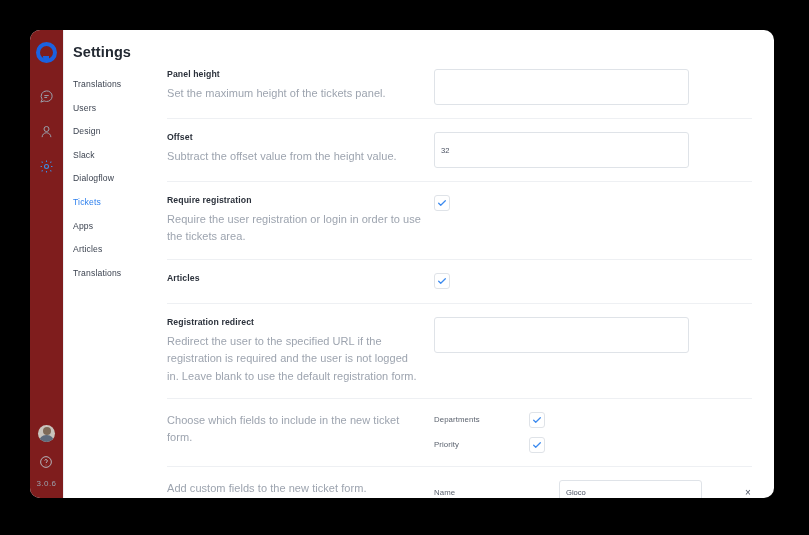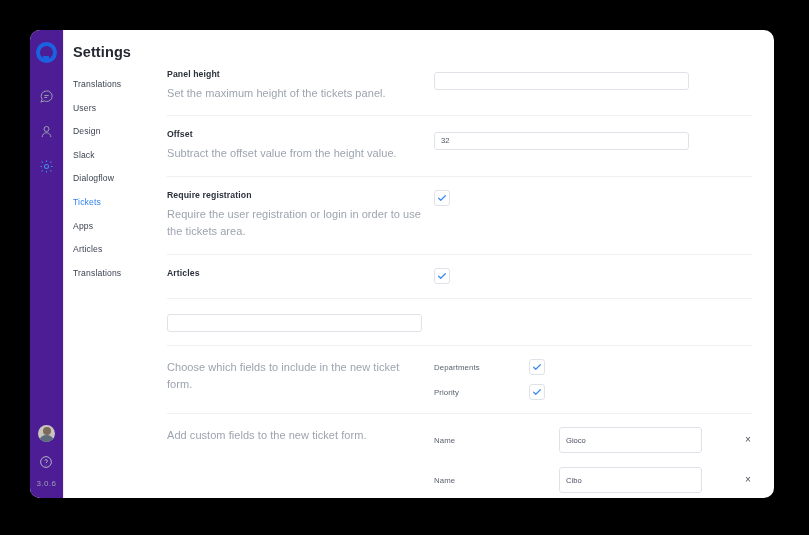--- a/index.html
+++ b/index.html
@@ -22,21 +22,21 @@
     border-radius: 10px;
     box-shadow: 0 10px 34px rgba(0,0,0,0.28);
     overflow: hidden;
     display: flex;
   }
 
   
   .icon-rail {
     width: 34px;
     flex: 0 0 34px;
-    background: #4c1d95;
+    background: #7f1d1d;
     border-right: 1px solid #eceef1;
     display: flex;
     flex-direction: column;
     align-items: center;
     padding-top: 12px;
     padding-bottom: 10px;
   }
   .brand-logo {
     width: 21px; height: 21px;
     border-radius: 50%;
@@ -157,21 +157,21 @@
     letter-spacing: 0.05px;
   }
 
   .setting-control {
     flex: 1 1 auto;
     min-width: 0;
   }
 
   .text-input {
     width: 255px;
-    height: 18px;
+    height: 36px;
     border: 1px solid #dfe3e8;
     border-radius: 3px;
     background: #ffffff;
     font-size: 7.6px;
     color: #4a5161;
     padding: 0 6px;
     font-family: "Liberation Sans", sans-serif;
     outline: none;
   }
   .text-input::placeholder { color: #c3c8d0; }
@@ -346,20 +346,24 @@
       <div class="setting-control">
         <div class="checkbox checked">
           <svg width="10" height="10" viewBox="0 0 24 24" fill="none" stroke="currentColor" stroke-width="3" stroke-linecap="round" stroke-linejoin="round">
               <path d="M4 12.5l5 5L20 6.5"></path>
             </svg>
         </div>
       </div>
     </div>
 
     <div class="setting-row">
+      <div class="setting-info">
+        <div class="setting-label">Registration redirect</div>
+        <div class="setting-desc">Redirect the user to the specified URL if the registration is required and the user is not logged in. Leave blank to use the default registration form.</div>
+      </div>
       <div class="setting-control">
         <input class="text-input" type="text" value="" style="">
       </div>
     </div>
 
     <div class="setting-row">
       <div class="setting-info">
         <div class="setting-desc">Choose which fields to include in the new ticket form.</div>
       </div>
       <div class="setting-control">

